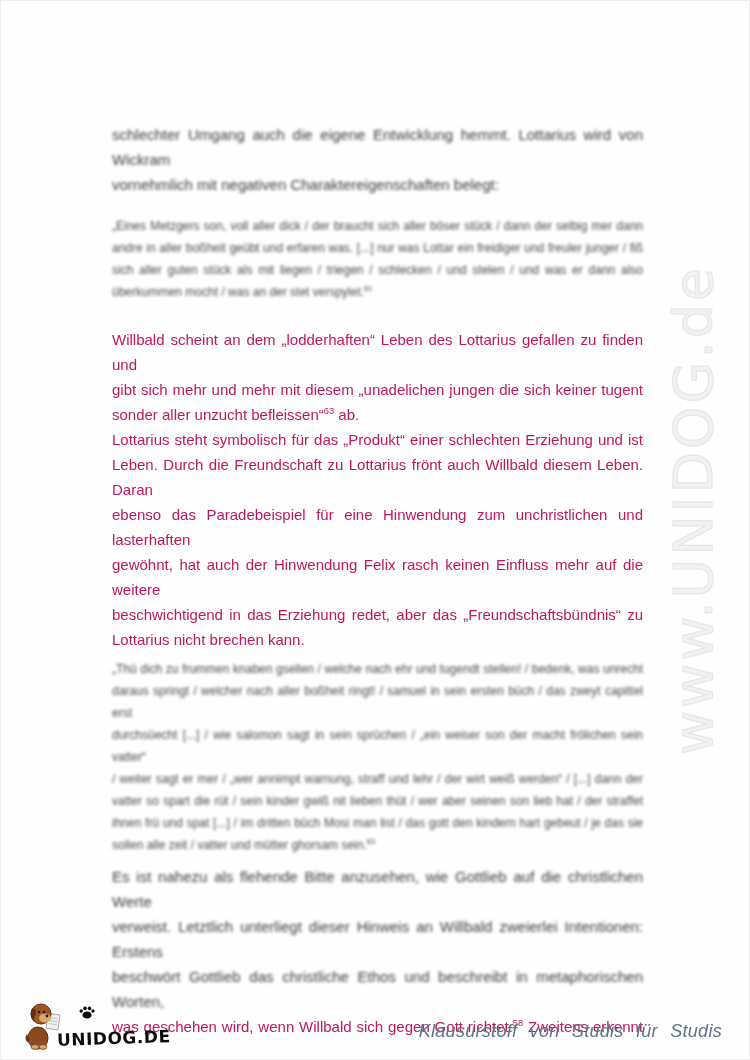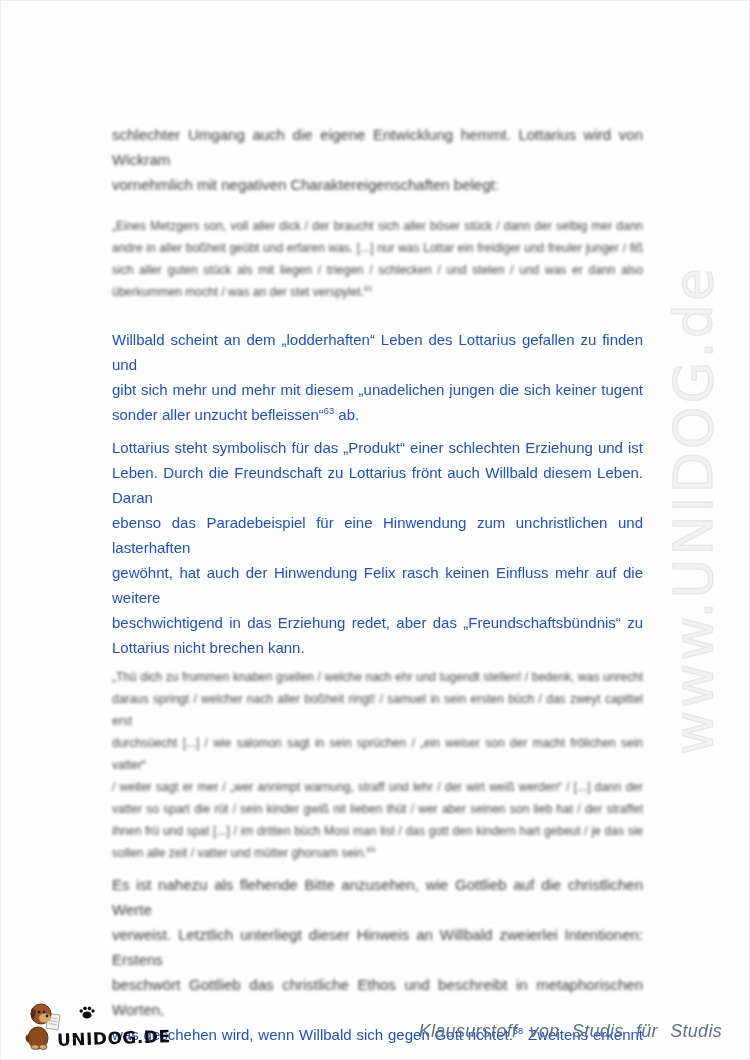--- a/index.html
+++ b/index.html
@@ -11,28 +11,28 @@
   .watermark{
     position:absolute; top:510px; left:693px;
     transform:translate(-50%,-50%) rotate(-90deg);
     font-family:"DejaVu Sans", sans-serif;
     font-size:54px; letter-spacing:3px; white-space:nowrap;
     color:#f2f2f2; -webkit-text-stroke:1.2px #e6e6e6;
     user-select:none; pointer-events:none;
   }
   .content{position:absolute; top:0; left:112px; width:531px;}
   .block{width:100%;}
-  .block.body{font-size:15px; line-height:25px; color:#1d4ed8;}
+  .block.body{font-size:15px; line-height:25px; color:#be185d;}
   .block.quote{font-size:12px; line-height:22px; color:#3a3a3a;}
   .block.blur-body{filter:blur(1.6px); color:#3d3d3d;}
   .block.blur-quote{filter:blur(1.8px); color:#4a4a4a;}
   #blocks .block:nth-child(1){margin-top:122px;}
   #blocks .block:nth-child(2){margin-top:18px;}
   #blocks .block:nth-child(3){margin-top:24px;}
-  #blocks .block:nth-child(4){margin-top:8px;}
+  #blocks .block:nth-child(4){margin-top:0;}
   #blocks .block:nth-child(5){margin-top:6px;}
   #blocks .block:nth-child(6){margin-top:8px;}
   #blocks .block:nth-child(7){margin-top:0;}
   .line{text-align:justify; text-align-last:justify;}
   .line.short{text-align-last:left;}
   sup{font-size:0.62em; vertical-align:super; line-height:0;}
   .footer{position:absolute; left:0; bottom:0; width:750px; height:64px;}
   .logo{position:absolute; left:24px; bottom:8px; width:210px; height:54px;}
   .dog-svg{position:absolute; left:0; bottom:2px;}
   .paw-svg{position:absolute; left:54px; top:6px;}

